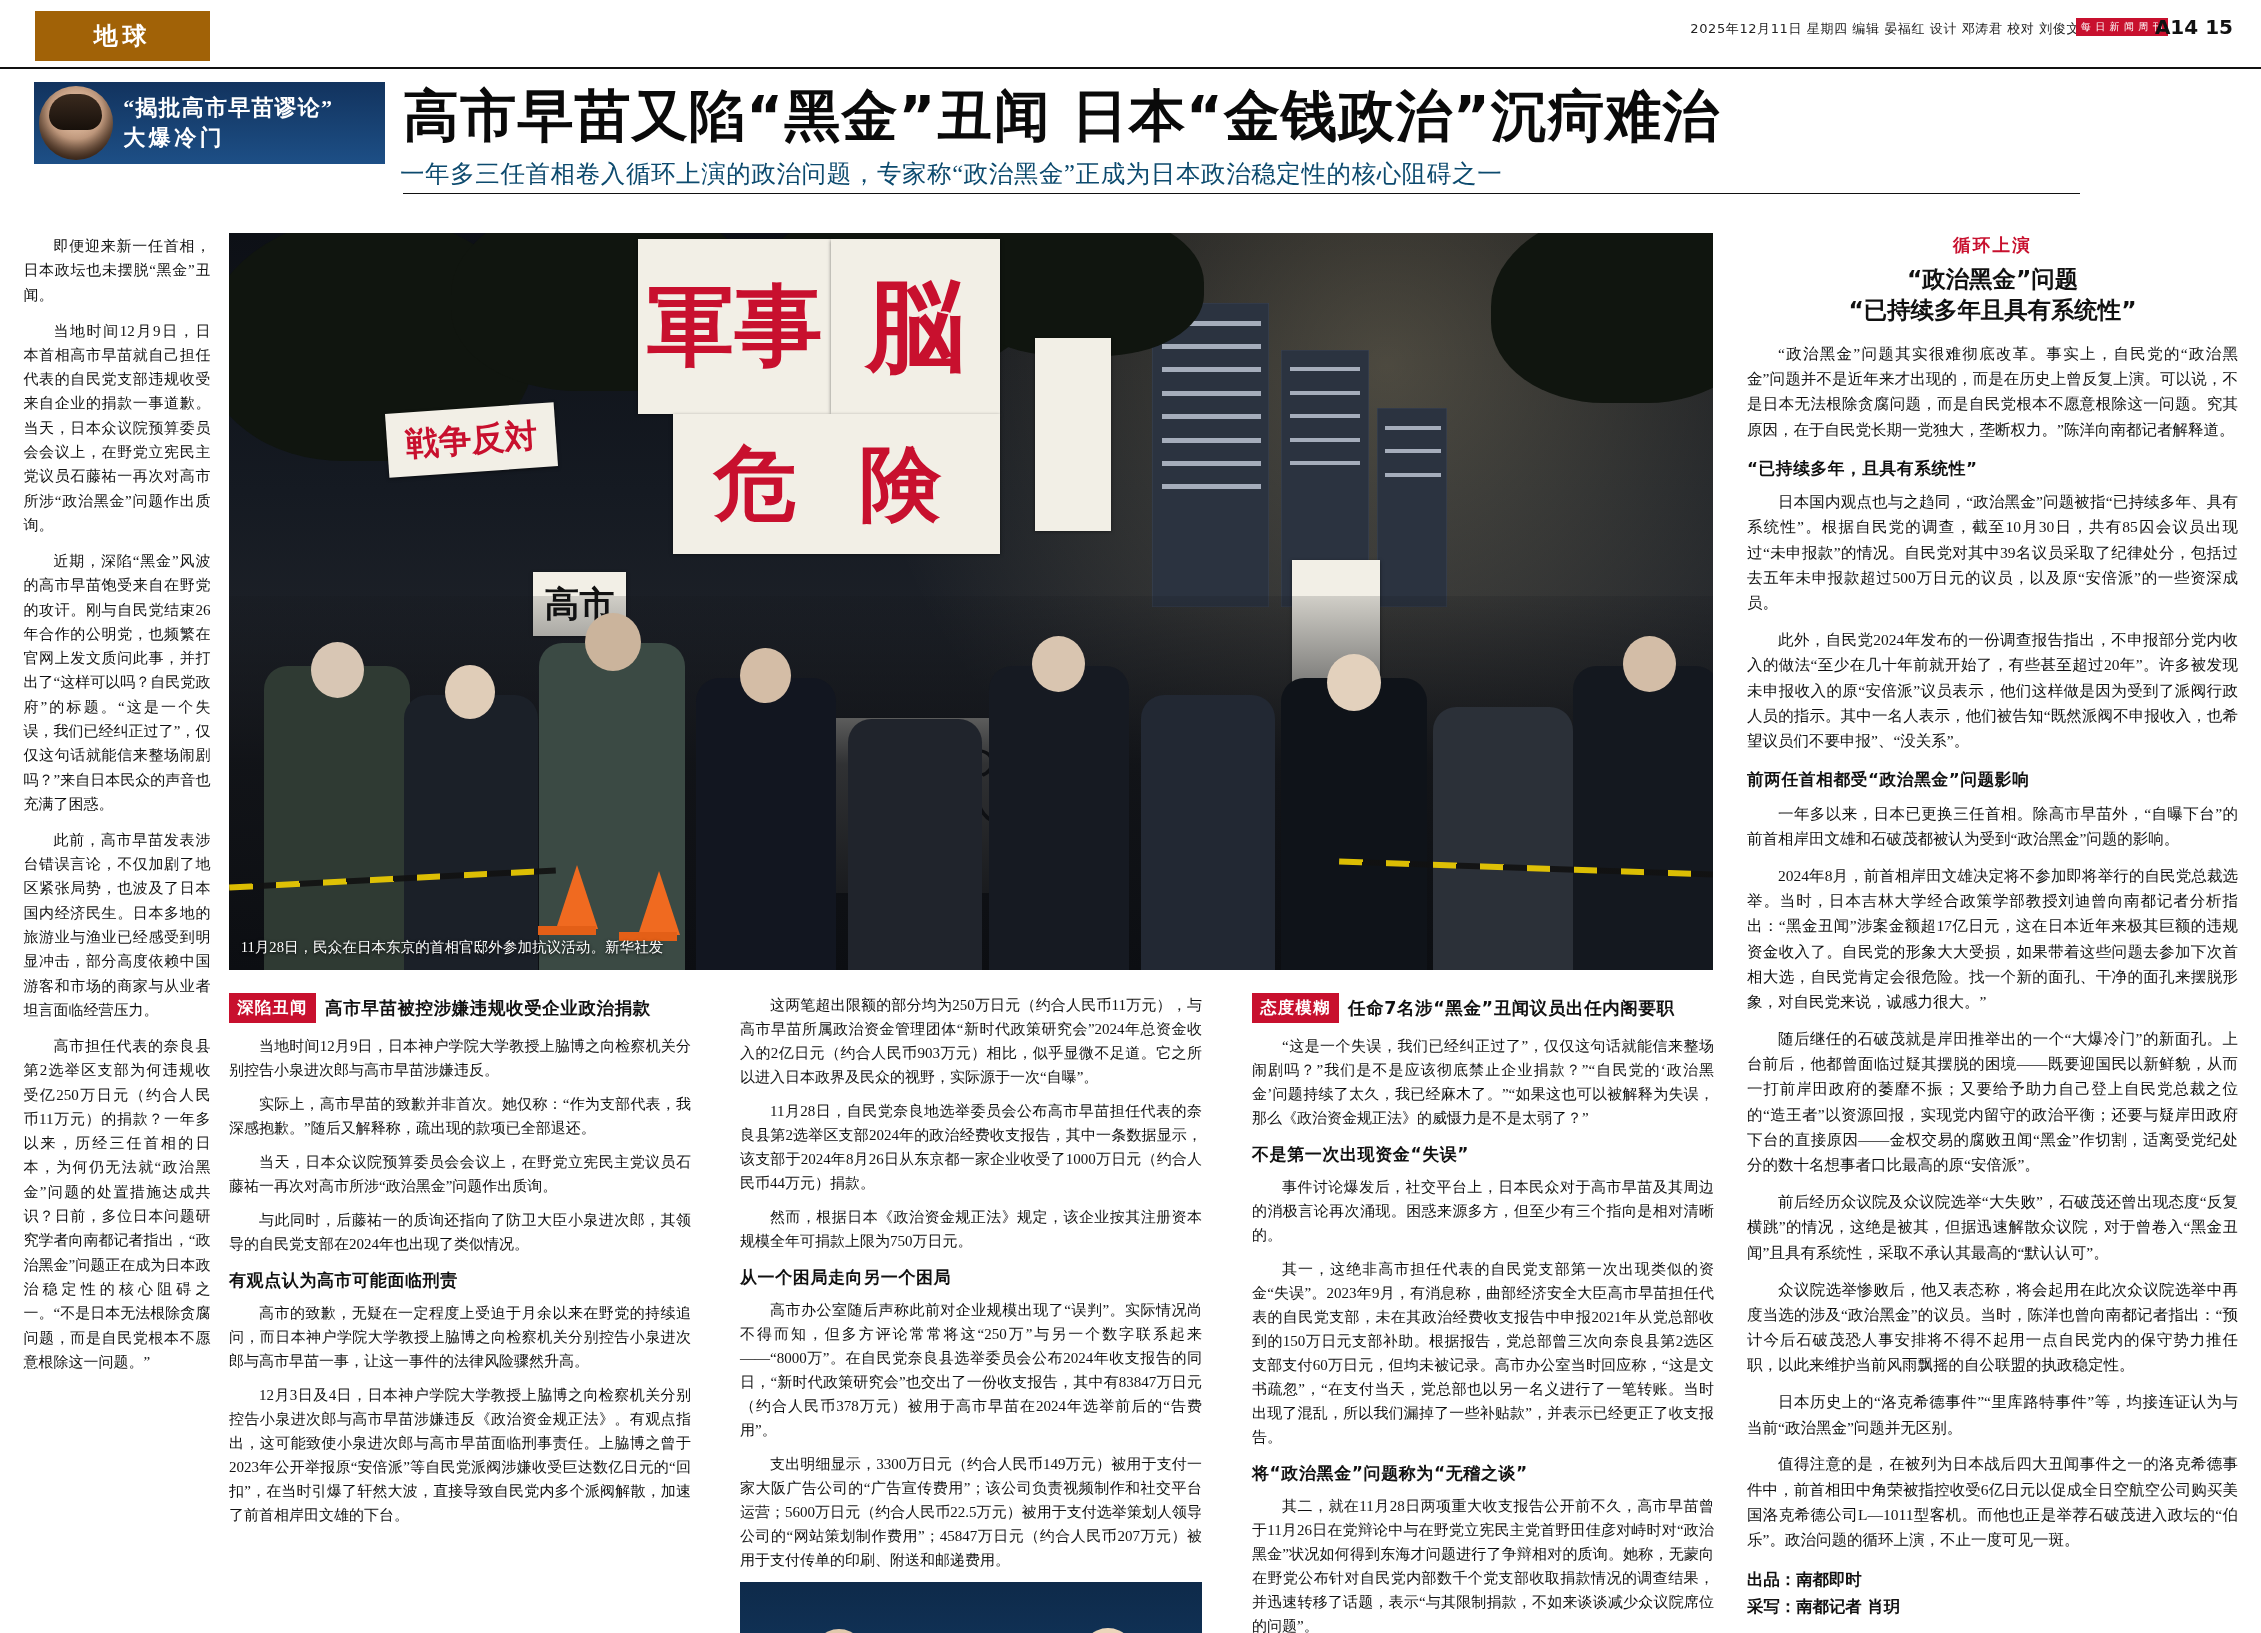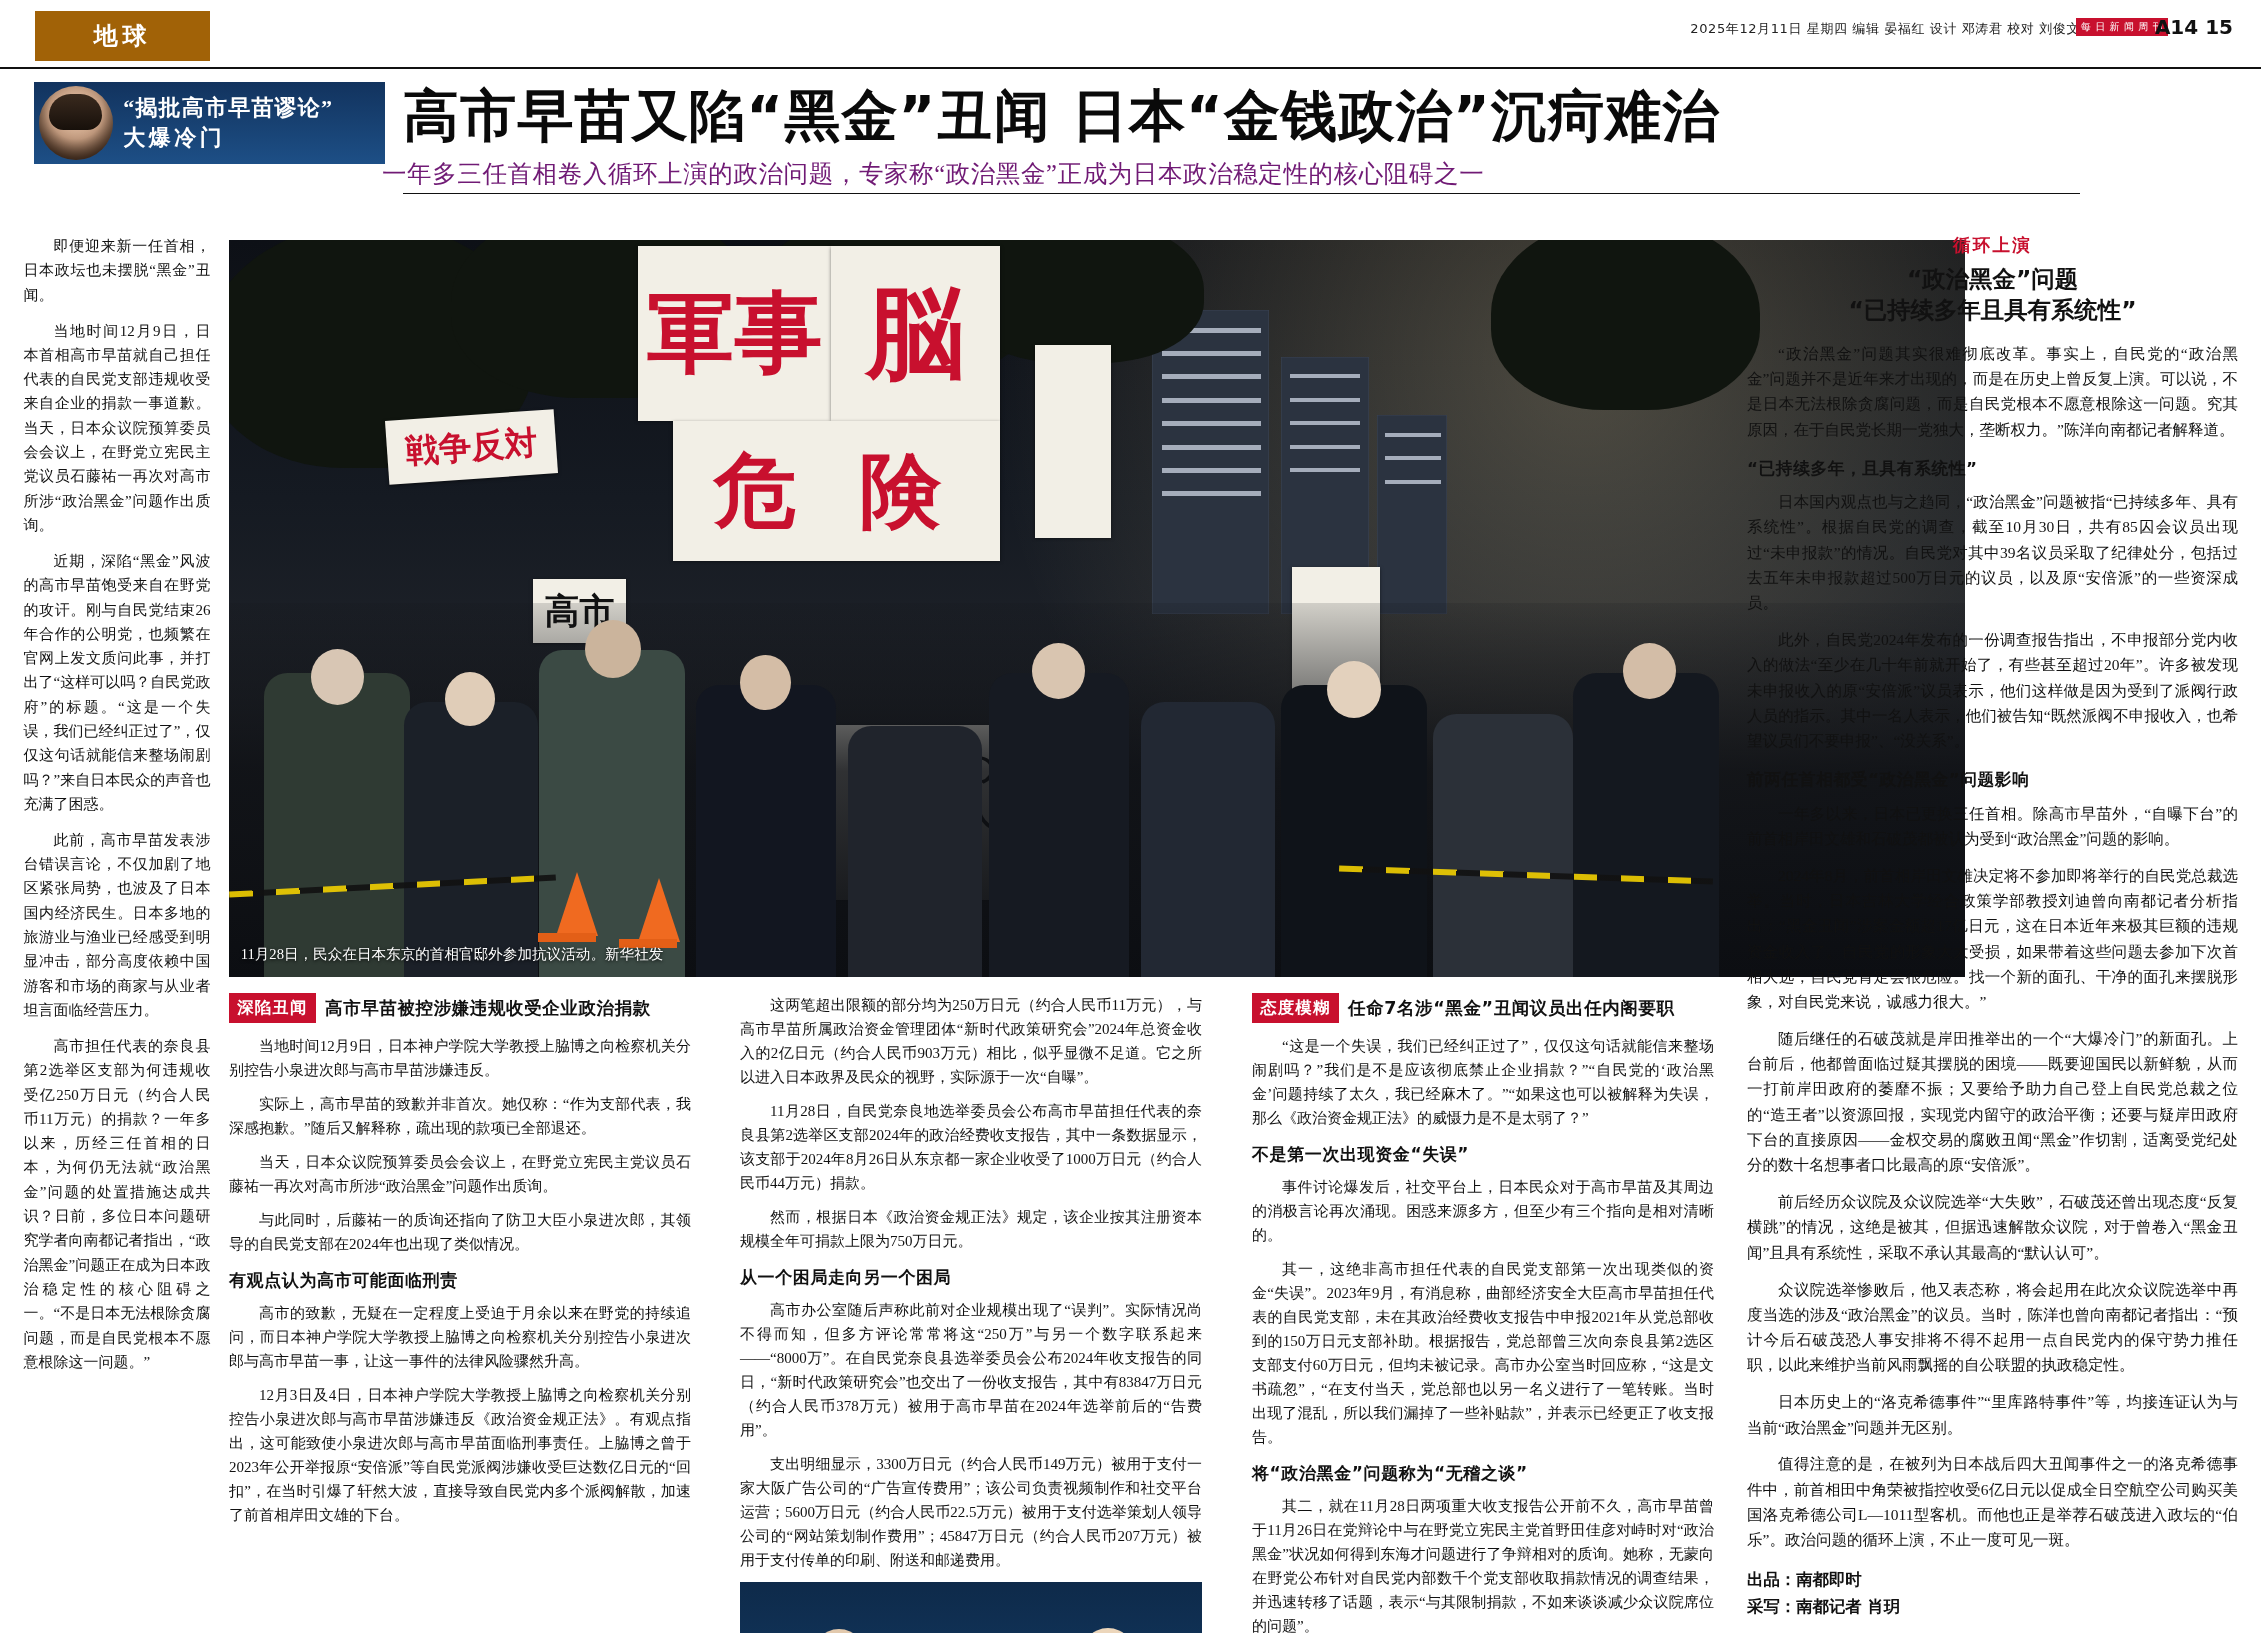--- a/index.html
+++ b/index.html
@@ -84,42 +84,42 @@
   .headline {
     position: absolute; left: 403px; top: 79px; width: 1823px;
     font-family: "DejaVu Sans", sans-serif;
     font-weight: bold;
     font-size: 56px;
     letter-spacing: 1.2px;
     color: #0a0a0a;
     white-space: nowrap;
   }
   .subheadline {
-    position: absolute; left: 382px; top: 157px; width: 1823px;
+    position: absolute; left: 400px; top: 157px; width: 1823px;
     font-size: 24.5px;
-    color: #701a75;
+    color: #0c4a6e;
     letter-spacing: 0.6px;
     white-space: nowrap;
   }
   .rule-under-head {
     position: absolute; left: 403px; top: 193px; width: 1677px; height: 1.2px;
     background: #111;
   }
 
   
   .left-col {
     position: absolute; left: 23.4px; top: 234px; width: 187px; height: 1361px;
     font-size: 15px; line-height: 1.62; text-align: justify;
     color: #111;
   }
   .left-col p { margin: 0 0 11.7px 0; text-indent: 2em; }
 
   
   .photo-wrap {
-    position: absolute; left: 229px; top: 240px; width: 1736px; height: 737px;
+    position: absolute; left: 229px; top: 233px; width: 1484px; height: 737px;
     overflow: hidden;
     background: #1a1d22;
   }
   .photo-sky {
     position:absolute; inset:0;
     background:
       radial-gradient(circle at 78% 18%, rgba(255,230,170,.25) 0%, rgba(0,0,0,0) 40%),
       linear-gradient(180deg,#0d1016 0%, #151a22 35%, #23262c 70%, #2d3037 100%);
   }
   .b-tower{ position:absolute; background:#2b3340; box-shadow: inset 0 0 0 0.6px #3a4352; }

